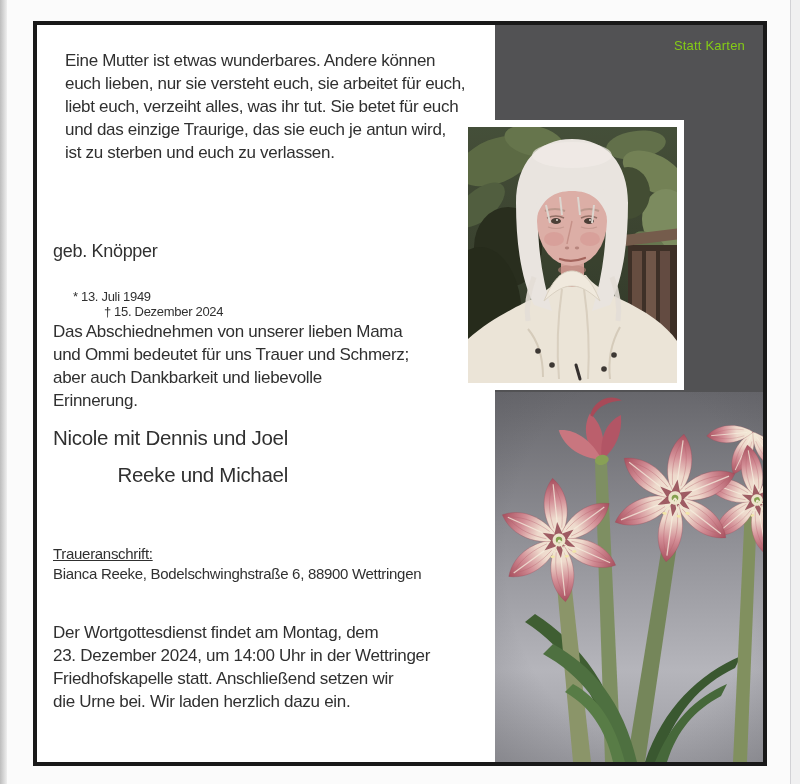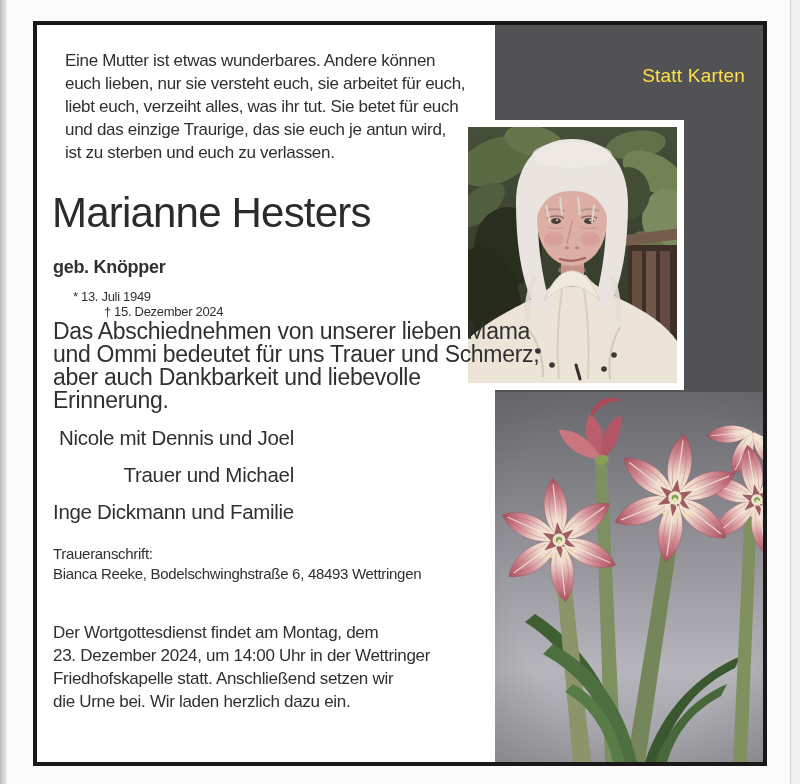--- a/index.html
+++ b/index.html
@@ -18,41 +18,41 @@
   .card {
     position:absolute; left:33px; top:21px; width:734px; height:745px;
     box-sizing:border-box; border:4px solid #191919; background:#ffffff;
   }
   .panel {
     position:absolute; left:458px; top:0; width:268px; height:737px;
     background:#525254;
   }
   .panel-label {
     position:absolute; top:13px; right:18px;
-    font-size:19px; color:#fde047; letter-spacing:0.2px;margin-top:27px;
+    font-size:13px; color:#84cc16; letter-spacing:0.2px;
   }
   .portrait {
     position:absolute; left:424px; top:95px; width:223px; height:270px;
     background:#ffffff; box-sizing:border-box; padding:7px;
   }
   .portrait svg { display:block; }
   .flowers { position:absolute; left:458px; top:367px; width:268px; height:370px; }
   .flowers svg { display:block; }
 
   .t { position:absolute; left:16px; color:#303030; letter-spacing:-0.3px; white-space:pre; }
   .opening  { top:24px;  font-size:17px;  line-height:23px;margin-left:12px; }
   .name     { position:absolute; left:15px; top:164px; margin:0; font-weight:400;
               font-size:42px; line-height:48px; letter-spacing:-0.8px; color:#2b2b2b; }
-  .maiden   { top:232px; font-size:18px;font-weight:bold; }
+  .maiden   { top:216px; font-size:18px; }
   .dates    { top:249px; font-size:13px; }
   .dates .death { margin-left:31px; }
-  .grief    { top:295px; font-size:23px;  line-height:23px; }
+  .grief    { top:295px; font-size:17px;  line-height:23px; }
   .mourners { position:absolute; left:16px; top:394px;text-align:right; }
   .mourner  { font-size:20.5px; line-height:37px; letter-spacing:-0.3px; color:#303030; white-space:pre; }
-  .addr-label { top:520px; font-size:15px; }
+  .addr-label { top:520px; font-size:15px;text-decoration:underline; }
   .addr       { top:540px; font-size:15px; }
   .service    { top:596px; font-size:17px; line-height:23px; }
   .portal     { top:684px; font-size:13px; line-height:16.5px; }
 </style>
 </head>
 <body>
 
 <div class="stage">
   <div class="edge-left"></div>
   <div class="edge-right"></div>
@@ -222,42 +222,40 @@
         </g>
       </svg>
     </div>
 
     <div class="t opening">Eine Mutter ist etwas wunderbares. Andere können
 euch lieben, nur sie versteht euch, sie arbeitet für euch,
 liebt euch, verzeiht alles, was ihr tut. Sie betet für euch
 und das einzige Traurige, das sie euch je antun wird,
 ist zu sterben und euch zu verlassen.</div>
 
-    <h1 class="name">Marianne Hesters</h1>
 
     <div class="t maiden">geb. Knöpper</div>
 
     <div class="t dates">
       <span>* 13. Juli 1949</span>
       <span class="death">† 15. Dezember 2024</span>
     </div>
 
     <div class="t grief">Das Abschiednehmen von unserer lieben Mama
 und Ommi bedeutet für uns Trauer und Schmerz;
 aber auch Dankbarkeit und liebevolle
 Erinnerung.</div>
 
     <div class="mourners">
       <div class="mourner">Nicole mit Dennis und Joel</div>
-      <div class="mourner">Trauer und Michael</div>
-      <div class="mourner">Inge Dickmann und Familie</div>
+      <div class="mourner">Reeke und Michael</div>
     </div>
 
     <div class="t addr-label">Traueranschrift:</div>
-    <div class="t addr">Bianca Reeke, Bodelschwinghstraße 6, 48493 Wettringen</div>
+    <div class="t addr">Bianca Reeke, Bodelschwinghstraße 6, 88900 Wettringen</div>
 
     <div class="t service">Der Wortgottesdienst findet am Montag, dem
 23. Dezember 2024, um 14:00 Uhr in der Wettringer
 Friedhofskapelle statt. Anschließend setzen wir
 die Urne bei. Wir laden herzlich dazu ein.</div>
 
   </div>
 </div>
 
 </body></html>

